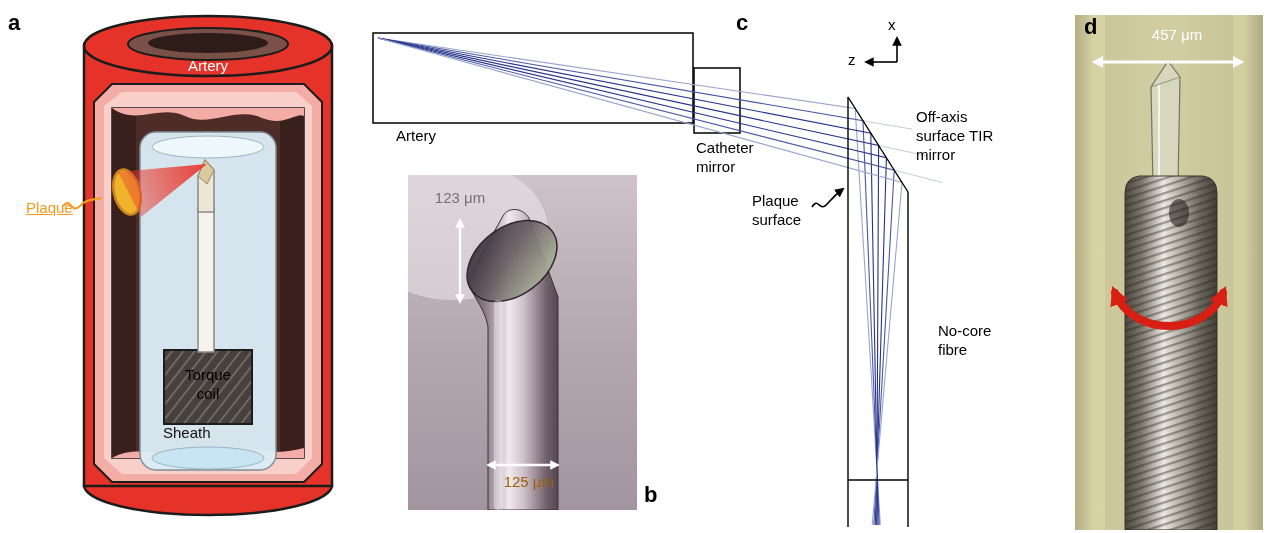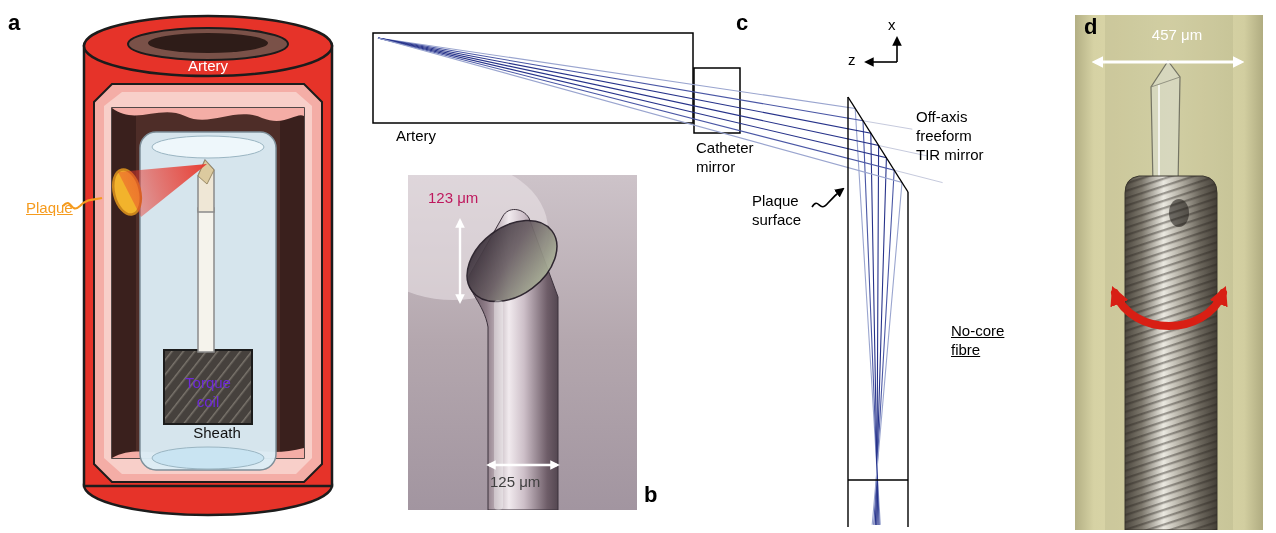--- a/index.html
+++ b/index.html
@@ -13,33 +13,33 @@
 
   
   #panel-a { left:0; top:0; width:360px; height:533px; }
   #panel-b { left:408px; top:175px; width:229px; height:335px; }
   #panel-c { left:360px; top:0; width:716px; height:533px; }
   #panel-d { left:1075px; top:15px; width:188px; height:515px; }
 
   
   .a-artery { left:158px; top:57px; width:100px; text-align:center; color:#fff; }
   .a-plaque { left:26px;  top:199px; color:#f59b1e;text-decoration:underline; }
-  .a-torque { left:182px; top:366px; width:52px; text-align:center; color:#6d28d9;margin-top:8px; }
-  .a-sheath { left:172px; top:424px; width:90px; text-align:center; color:#111; }
-
-  
-  .b-tip   { left:20px; top:14px;  width:64px; text-align:left; color:#be185d; }
-  .b-width { left:82px; top:298px; width:64px; text-align:left; color:#404040; }
+  .a-torque { left:182px; top:366px; width:52px; text-align:center; color:#000000; }
+  .a-sheath { left:163px; top:424px; width:90px; color:#111; }
+
+  
+  .b-tip   { left:20px; top:14px;  width:64px; text-align:center; color:#737373; }
+  .b-width { left:82px; top:298px; width:64px; text-align:right; color:#a16207; }
 
   
   .c-artery { left:36px;  top:127px; }
   .c-csheath{ left:336px; top:139px; width:64px; }
   .c-mirror { left:556px; top:108px; width:78px; }
   .c-planar { left:392px; top:192px; width:56px; }
-  .c-nocore { left:591px; top:322px; width:64px;text-decoration:underline; }
+  .c-nocore { left:578px; top:322px; width:64px; }
   .c-smf    { left:578px; top:478px; width:92px; }
   .c-ax-x   { left:528px; top:16px; }
   .c-ax-z   { left:488px; top:51px; }
 
   
   .d-457 { left:8px; top:11px; width:188px; text-align:center; color:#fff; }
 
   
   .pl-a { left:8px;    top:12px; }
   .pl-b { left:644px;  top:484px; }
@@ -162,21 +162,21 @@
         <line x1="488" y1="480" x2="548" y2="480"></line>
       </g>
       <path d="M452,207 C459,196 459,214 468,203 C474,196 479,192 483,189" fill="none" stroke="#000" stroke-width="1.6" marker-end="url(#blkArr)"></path>
       <g stroke="#000" stroke-width="1.6">
         <line x1="537" y1="62" x2="537" y2="38" marker-end="url(#blkArr)"></line>
         <line x1="537" y1="62" x2="506" y2="62" marker-end="url(#blkArr)"></line>
       </g>
     </svg>
     <div class="lbl c-artery">Artery</div>
     <div class="lbl c-csheath">Catheter mirror</div>
-    <div class="lbl c-mirror">Off-axis freeform TIR mirror</div>
+    <div class="lbl c-mirror">Off-axis surface TIR mirror</div>
     <div class="lbl c-planar">Plaque surface</div>
     <div class="lbl c-nocore">No-core fibre</div>
     <div class="lbl c-ax-x">x</div>
     <div class="lbl c-ax-z">z</div>
   </div>
 
   <div class="panel" id="panel-d">
     <svg width="188" height="515" viewBox="0 0 188 515">
       <defs>
         <linearGradient id="dBg" x1="0" y1="0" x2="1" y2="0">

